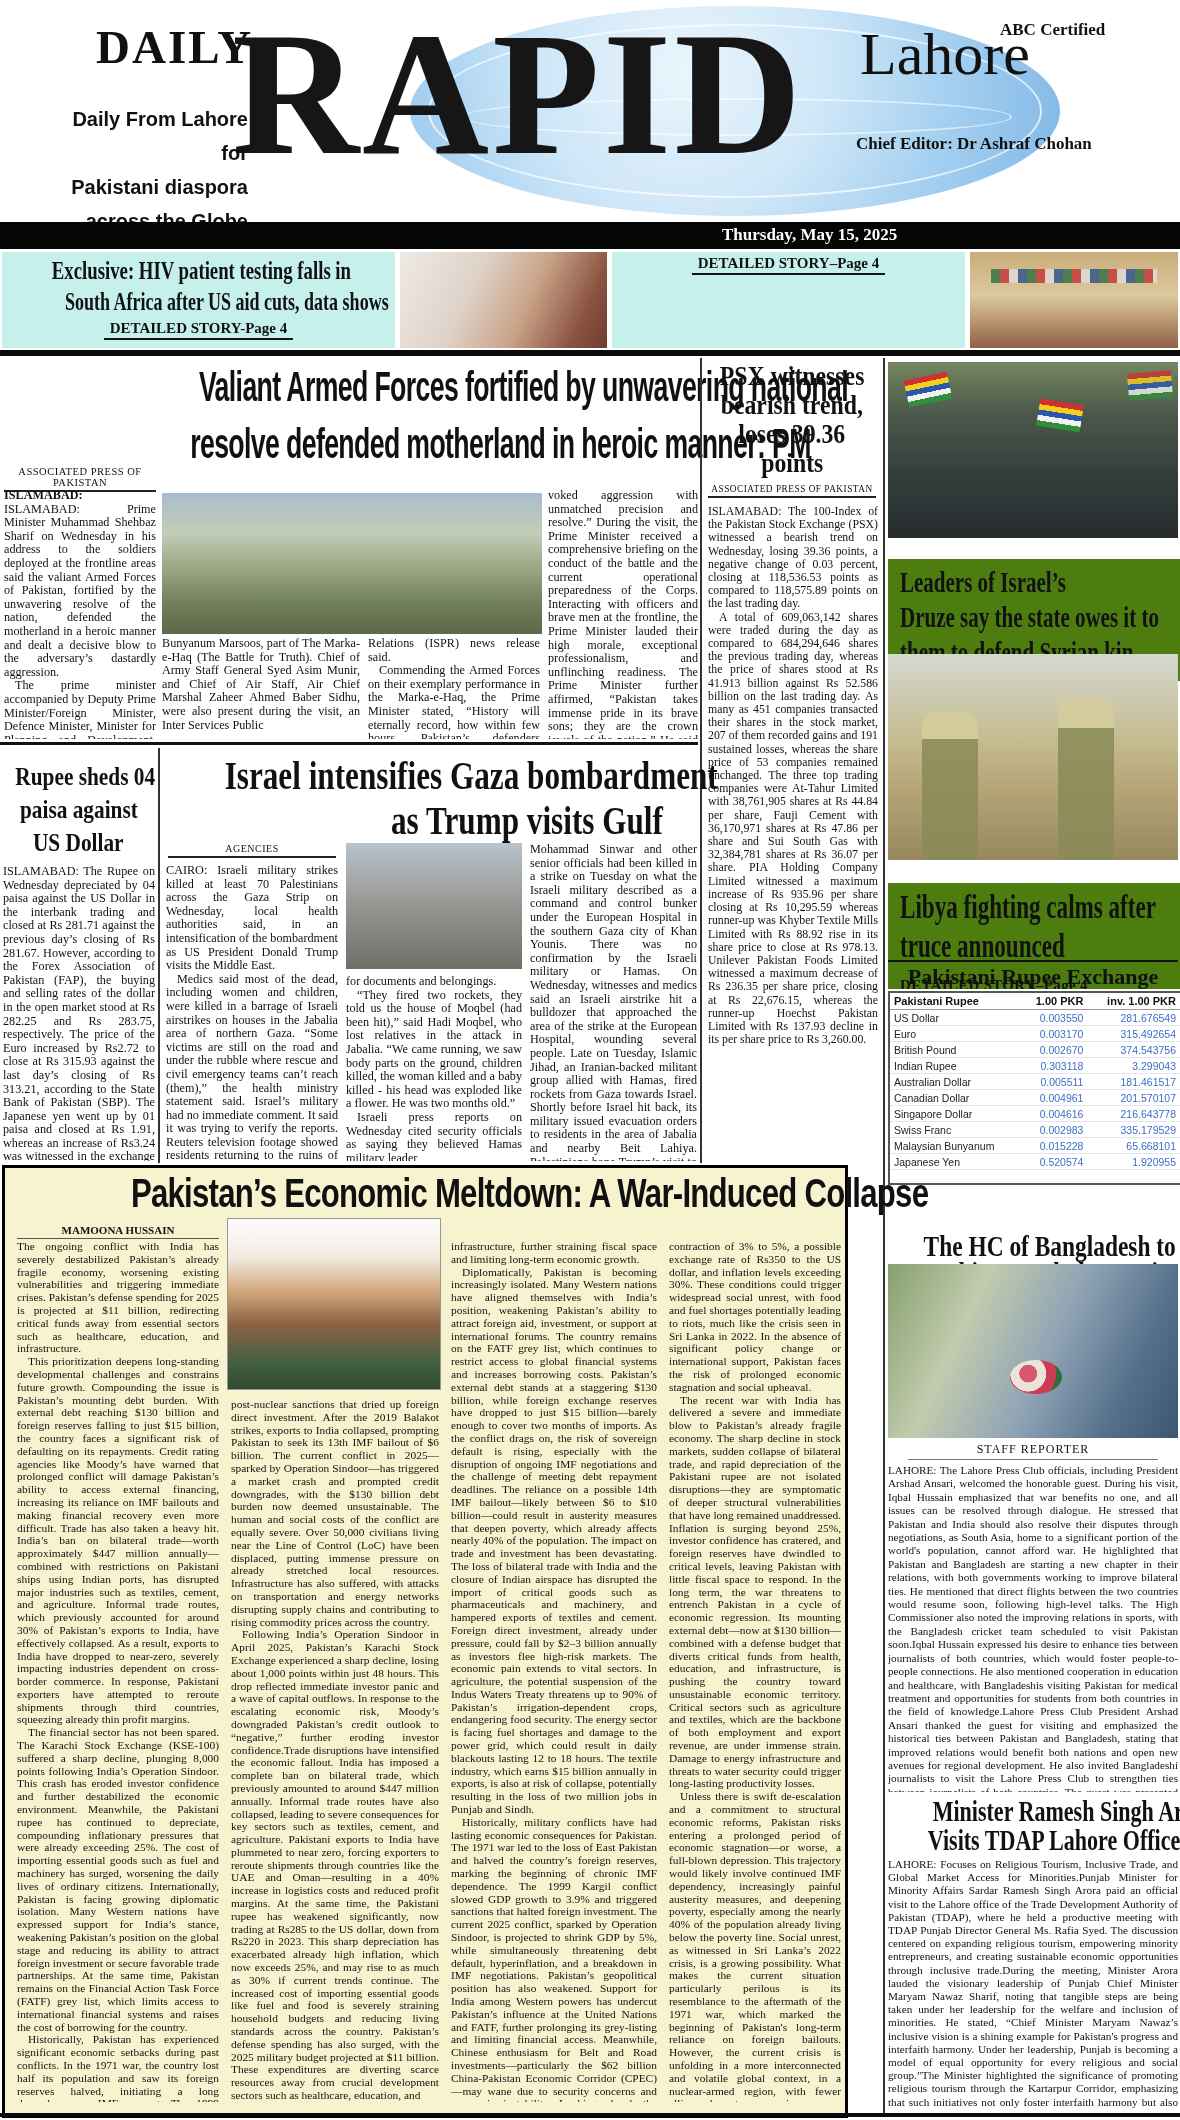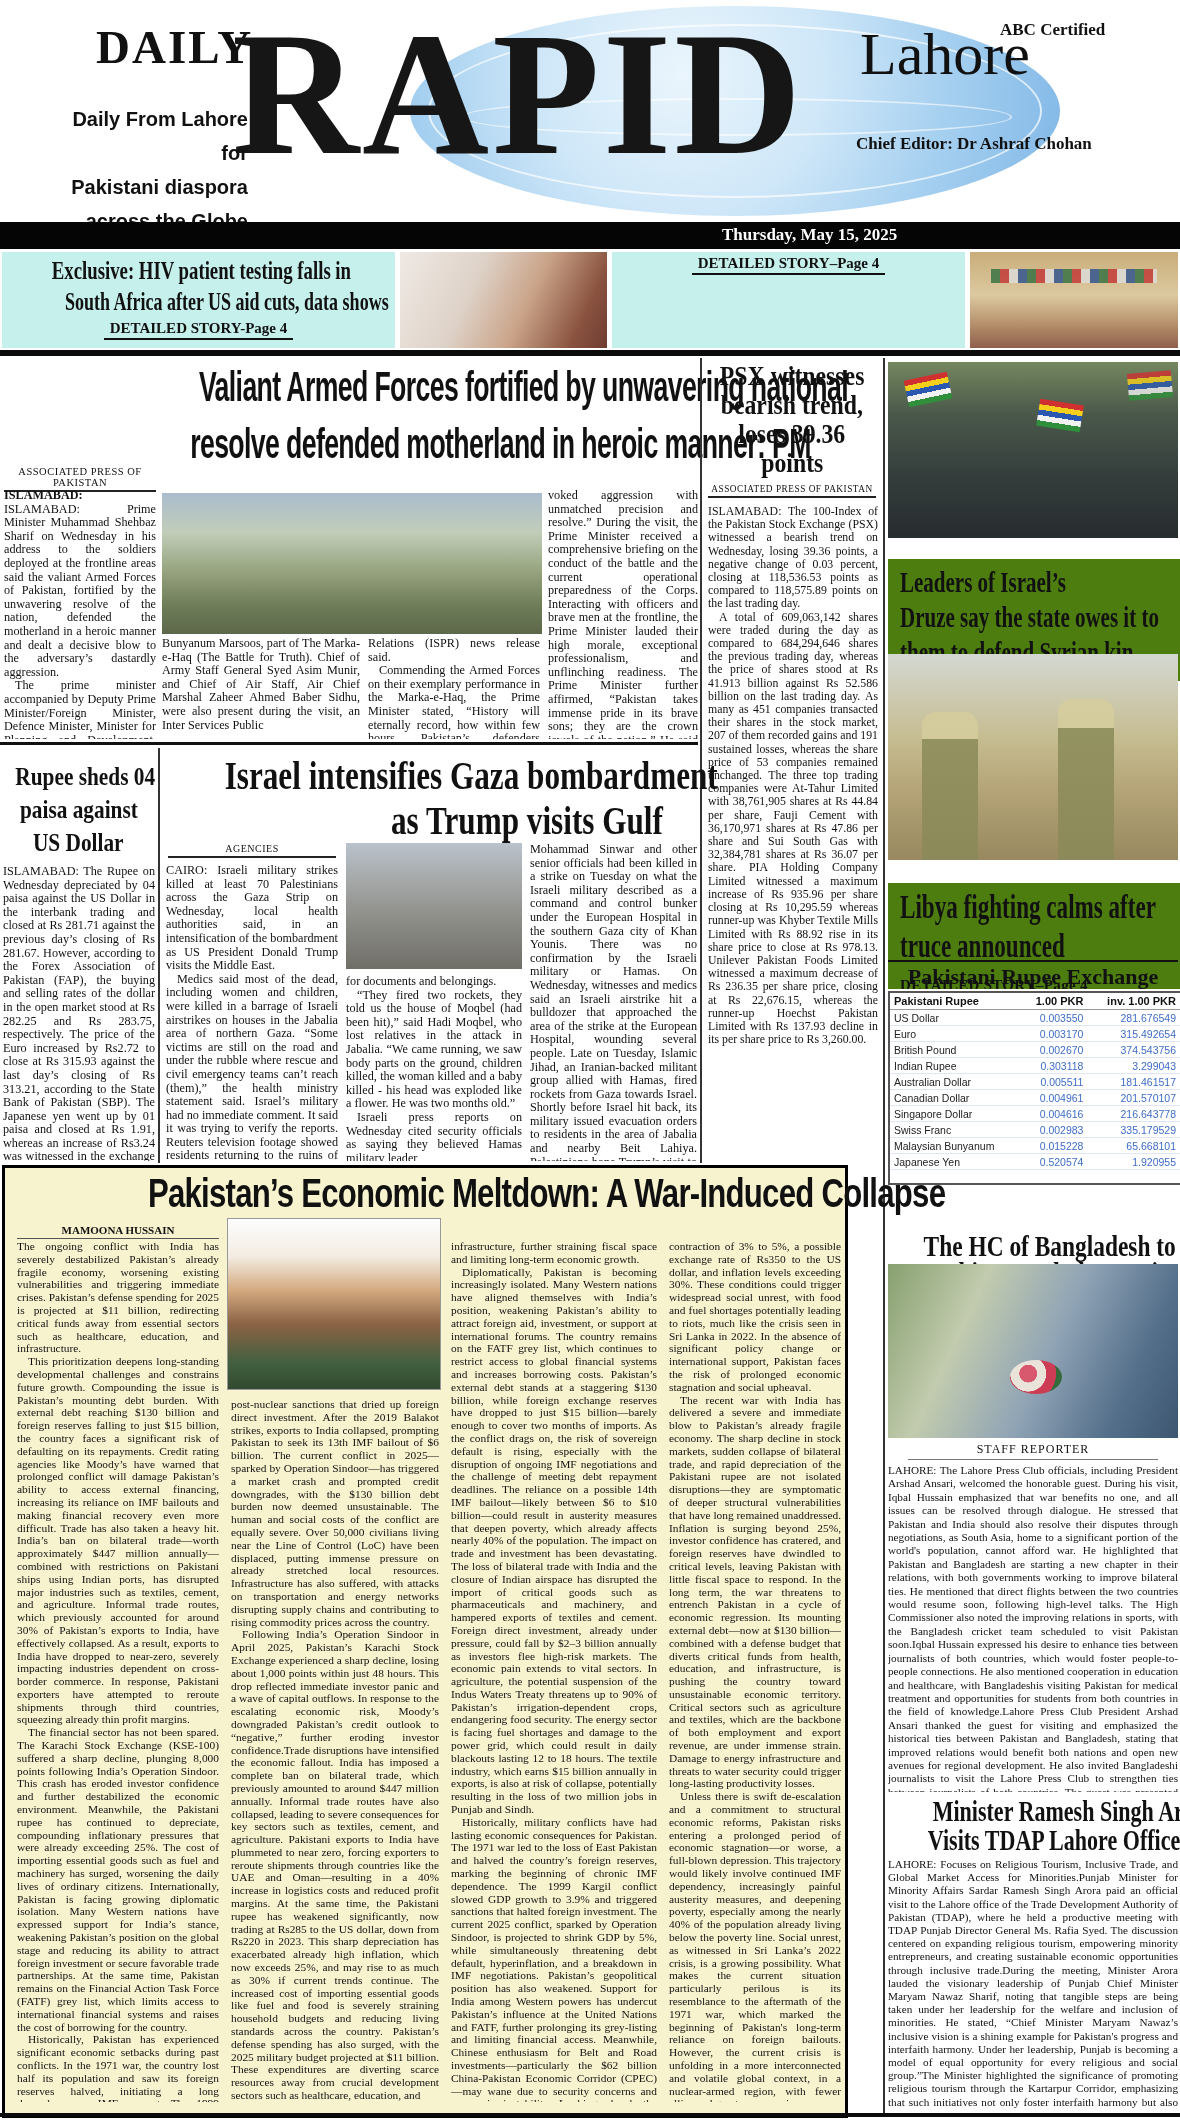--- a/index.html
+++ b/index.html
@@ -109,21 +109,21 @@
   .gaza-h .cond{transform:scaleX(.80);}
   .gz-byline{left:168px;top:843px;width:168px;font-size:10px;}
   .gz-c1{left:166px;top:864px;width:172px;height:296px;}
   .gz-photo{left:346px;top:843px;width:176px;height:126px;
             background:linear-gradient(180deg,#b9c2cb 0%,#a5a8a8 30%,#8e8e89 60%,#6f6e67 100%);}
   .gz-c2{left:346px;top:975px;width:176px;height:186px;}
   .gz-c3{left:530px;top:843px;width:167px;height:318px;}
   
   .melt{left:2px;top:1165px;width:840px;height:947px;border:3.5px solid #000;background:#f8f3cf;}
   .melt-h{position:absolute;left:0;top:2px;width:100%;text-align:center;font-family:"Liberation Sans",sans-serif;
-          font-weight:800;font-size:41px;letter-spacing:-1px;padding-left:17px;}
+          font-weight:800;font-size:41px;letter-spacing:-1px;}
   .melt-h .cond{transform:scaleX(.76);}
   .melt-byline{position:absolute;left:12px;top:56px;width:202px;font-size:11px;font-weight:700;text-align:center;border-bottom:1.5px solid #555;padding-bottom:2px;}
   .melt-photo{position:absolute;left:222px;top:50px;width:212px;height:170px;border:1px solid #999;
               background:linear-gradient(180deg,#fdfdfd 0%,#f3ece2 22%,#d3a97f 42%,#8a6244 62%,#41603f 85%,#32492f 100%);}
   .melt .col{position:absolute;font-size:11.4px;line-height:12.8px;}
   .m-c1{left:12px;top:72px;width:202px;height:862px;}
   .m-c2{left:226px;top:230px;width:208px;height:704px;}
   .m-c3{left:446px;top:72px;width:206px;height:862px;}
   .m-c4{left:664px;top:72px;width:172px;height:862px;}
 </style>

